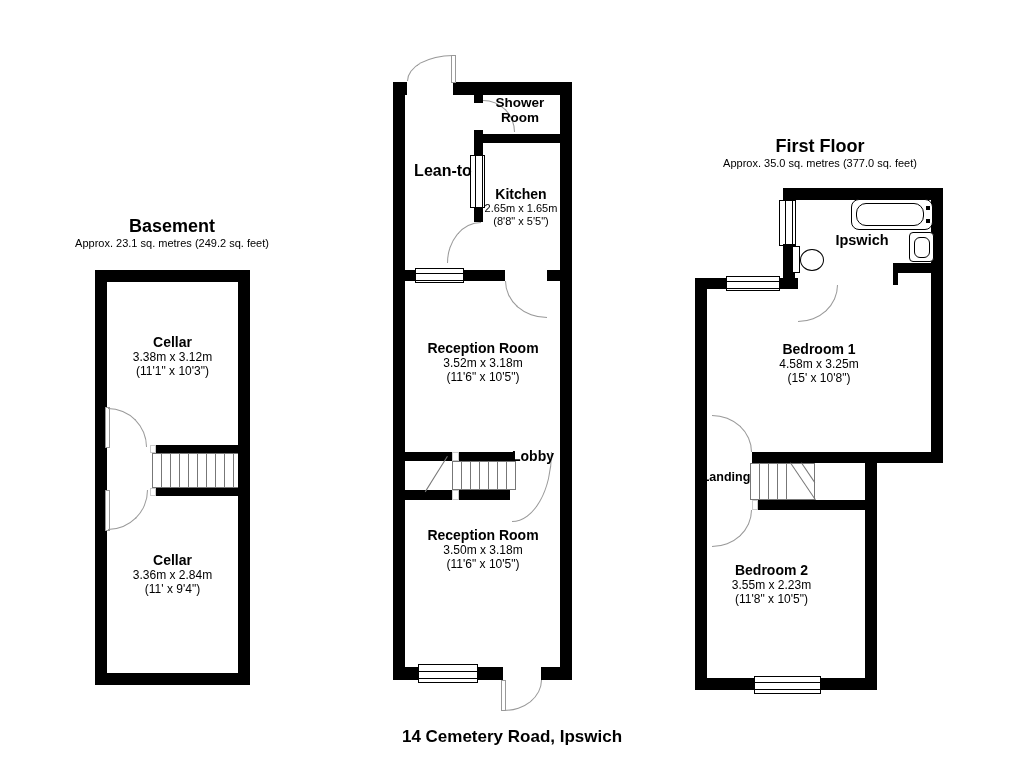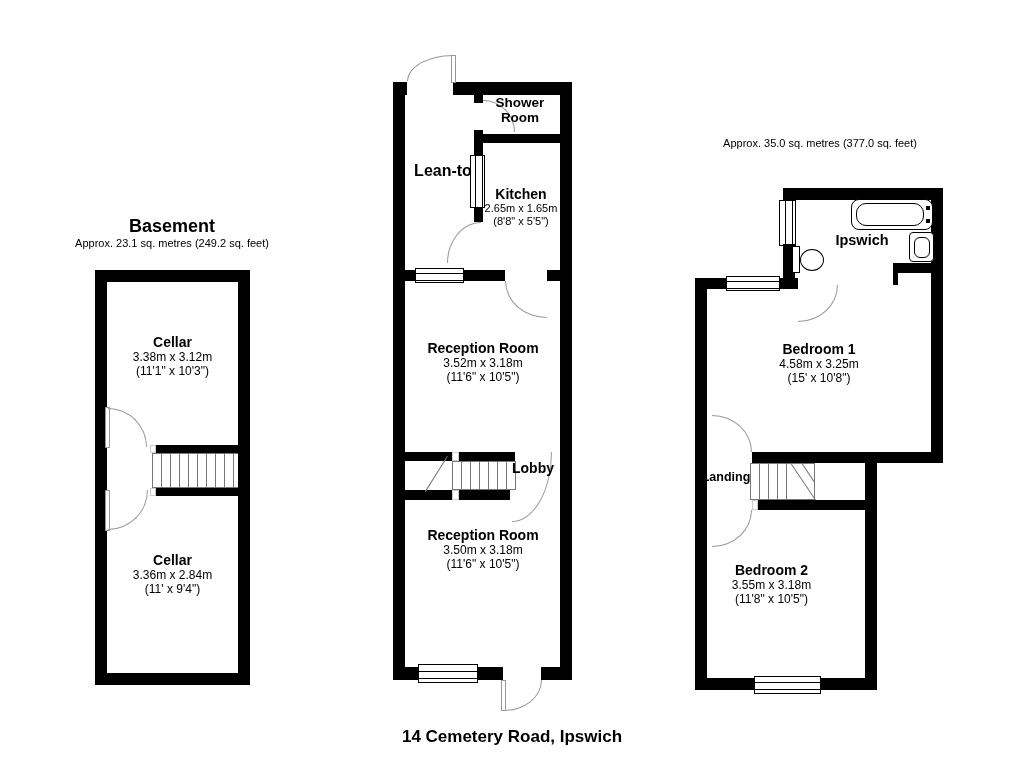--- a/index.html
+++ b/index.html
@@ -44,20 +44,21 @@
 
 <div class="label" style="left:371px; top:0px; width:224px;">
 </div>
 
 <div class="label" style="left:60px; top:216px; width:224px;">
   <div class="ftitle">Basement</div>
   <div class="fsub">Approx. 23.1 sq. metres (249.2 sq. feet)</div>
 </div>
 
 <div class="label" style="left:708px; top:136px; width:224px;">
+  <div class="ftitle">First Floor</div>
   <div class="fsub">Approx. 35.0 sq. metres (377.0 sq. feet)</div>
 </div>
 
 <div class="abs">
   <div class="wall" style="left:95px; top:270px; width:155px; height:12px;"></div>
   <div class="wall" style="left:95px; top:673px; width:155px; height:12px;"></div>
   <div class="wall" style="left:95px; top:270px; width:12px; height:415px;"></div>
   <div class="wall" style="left:238px; top:270px; width:12px; height:415px;"></div>
 
   <div class="wall" style="left:150px; top:445px; width:88px; height:8px;"></div>
@@ -136,21 +137,21 @@
     <div class="rdim" style="font-size:11px; line-height:12.5px;">2.65m x 1.65m</div>
     <div class="rdim" style="font-size:11px; line-height:12.5px;">(8'8" x 5'5")</div>
   </div>
   <div class="label" style="left:405px; top:340px; width:156px;">
     <div class="rname">
         <span class="wrap">Reception Room</span>
       </div>
     <div class="rdim">3.52m x 3.18m</div>
     <div class="rdim">(11'6" x 10'5")</div>
   </div>
-  <div class="label rname" style="left:507px; top:460px; width:52px;">
+  <div class="label rname" style="left:507px; top:448px; width:52px;">
     <span>Lobby</span>
   </div>
   <div class="label" style="left:405px; top:527px; width:156px;">
     <div class="rname">
         <span class="wrap">Reception Room</span>
       </div>
     <div class="rdim">3.50m x 3.18m</div>
     <div class="rdim">(11'6" x 10'5")</div>
   </div>
 </div>
@@ -201,20 +202,20 @@
   <div class="label" style="left:707px; top:341px; width:224px;">
     <div class="rname">Bedroom 1</div>
     <div class="rdim">4.58m x 3.25m</div>
     <div class="rdim">(15' x 10'8")</div>
   </div>
   <div class="label rname small" style="left:701px; top:469px; width:50px; font-size:12.5px;">
     <span>Landing</span>
   </div>
   <div class="label" style="left:707px; top:562px; width:129px;">
     <div class="rname">Bedroom 2</div>
-    <div class="rdim">3.55m x 3.18m</div>
+    <div class="rdim">3.55m x 2.23m</div>
     <div class="rdim">(11'8" x 10'5")</div>
   </div>
 </div>
 
 <div class="label" style="left:287px; top:726px; width:450px;">
   <div class="footer-address">14 Cemetery Road, Ipswich</div>
 </div>
 
 </body></html>

